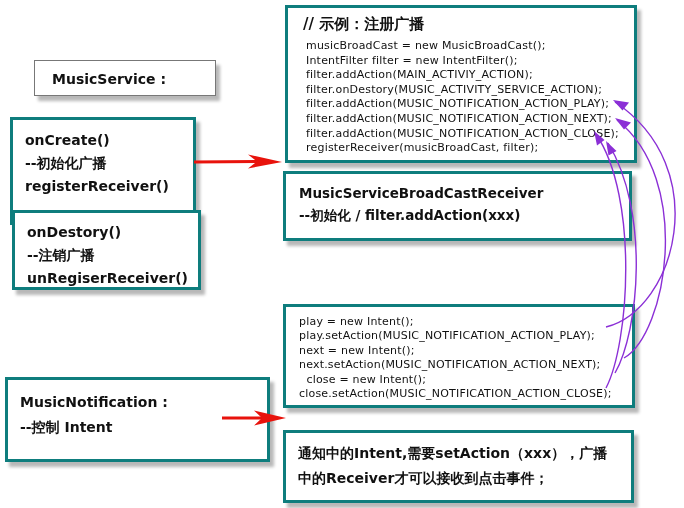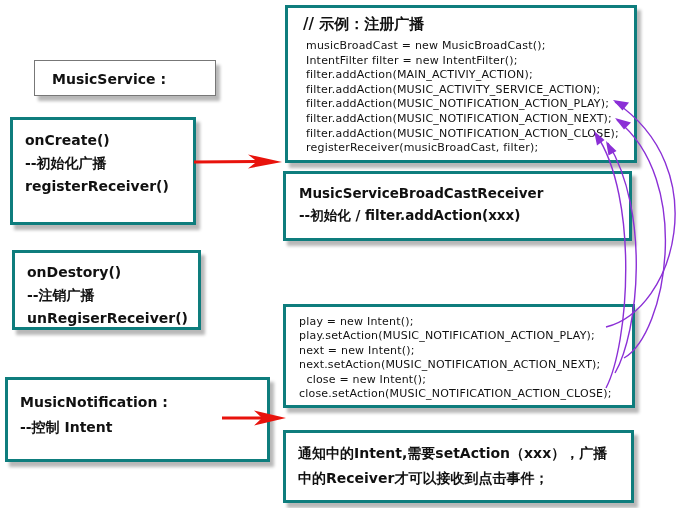--- a/index.html
+++ b/index.html
@@ -13,21 +13,21 @@
   .canvas{position:relative;width:684px;height:508px;background:#fff;overflow:hidden;}
 
   .box{position:absolute;background:#fff;box-shadow:4px 5px 3px rgba(0,0,0,0.28);}
   .teal{border:3px solid var(--teal-border);}
   .plain{border:1px solid #777;}
 
   
   .lbl{font-weight:bold;font-size:14px;line-height:23px;white-space:pre;}
   .music-service{left:34px;top:60px;width:182px;height:36px;padding:7px 0 0 17px;}
   .on-create{left:10px;top:117px;width:186px;height:108px;padding:9px 0 0 12px;}
-  .on-destroy{left:12px;top:210px;width:189px;height:80px;padding:8px 1px 0 12px;margin-top:40px;}
+  .on-destroy{left:12px;top:210px;width:189px;height:80px;padding:8px 1px 0 12px;}
   .music-notification{left:5px;top:377px;width:265px;height:85px;padding:10px 0 0 12px;}
   .music-notification .lbl{line-height:25px;}
 
   
   .register-code{left:285px;top:5px;width:352px;height:158px;}
   .register-code .code-title{font-size:15px;font-weight:bold;margin:7px 17px 5px 15px;}
   .code-line{font-size:11px;line-height:14.6px;margin-left:18px;white-space:pre;letter-spacing:0.2px;}
   .intent-code{left:283px;top:304px;width:352px;height:104px;padding-top:8px;}
   .intent-code .code-line{margin-left:13px;line-height:14.4px;}
   .receiver{left:283px;top:171px;width:349px;height:70px;padding:8px 0 0 13px;}
@@ -65,21 +65,21 @@
   <div class="box teal music-notification">
     <div class="lbl">MusicNotification :</div>
     <div class="lbl">--控制 Intent</div>
   </div>
 
   <div class="box teal register-code">
     <div class="code-title">// 示例：注册广播</div>
     <div class="code-line">musicBroadCast = new MusicBroadCast();</div>
     <div class="code-line">IntentFilter filter = new IntentFilter();</div>
     <div class="code-line">filter.addAction(MAIN_ACTIVIY_ACTION);</div>
-    <div class="code-line">filter.addAction(MUSIC_ACTIVITY_SERVICE_ACTION);</div>
+    <div class="code-line">filter.onDestory(MUSIC_ACTIVITY_SERVICE_ACTION);</div>
     <div class="code-line">filter.addAction(MUSIC_NOTIFICATION_ACTION_PLAY);</div>
     <div class="code-line">filter.addAction(MUSIC_NOTIFICATION_ACTION_NEXT);</div>
     <div class="code-line">filter.addAction(MUSIC_NOTIFICATION_ACTION_CLOSE);</div>
     <div class="code-line">registerReceiver(musicBroadCast, filter);</div>
   </div>
 
   <div class="box teal receiver">
     <div class="lbl">MusicServiceBroadCastReceiver</div>
     <div class="lbl">--初始化 / filter.addAction(xxx)</div>
   </div>

